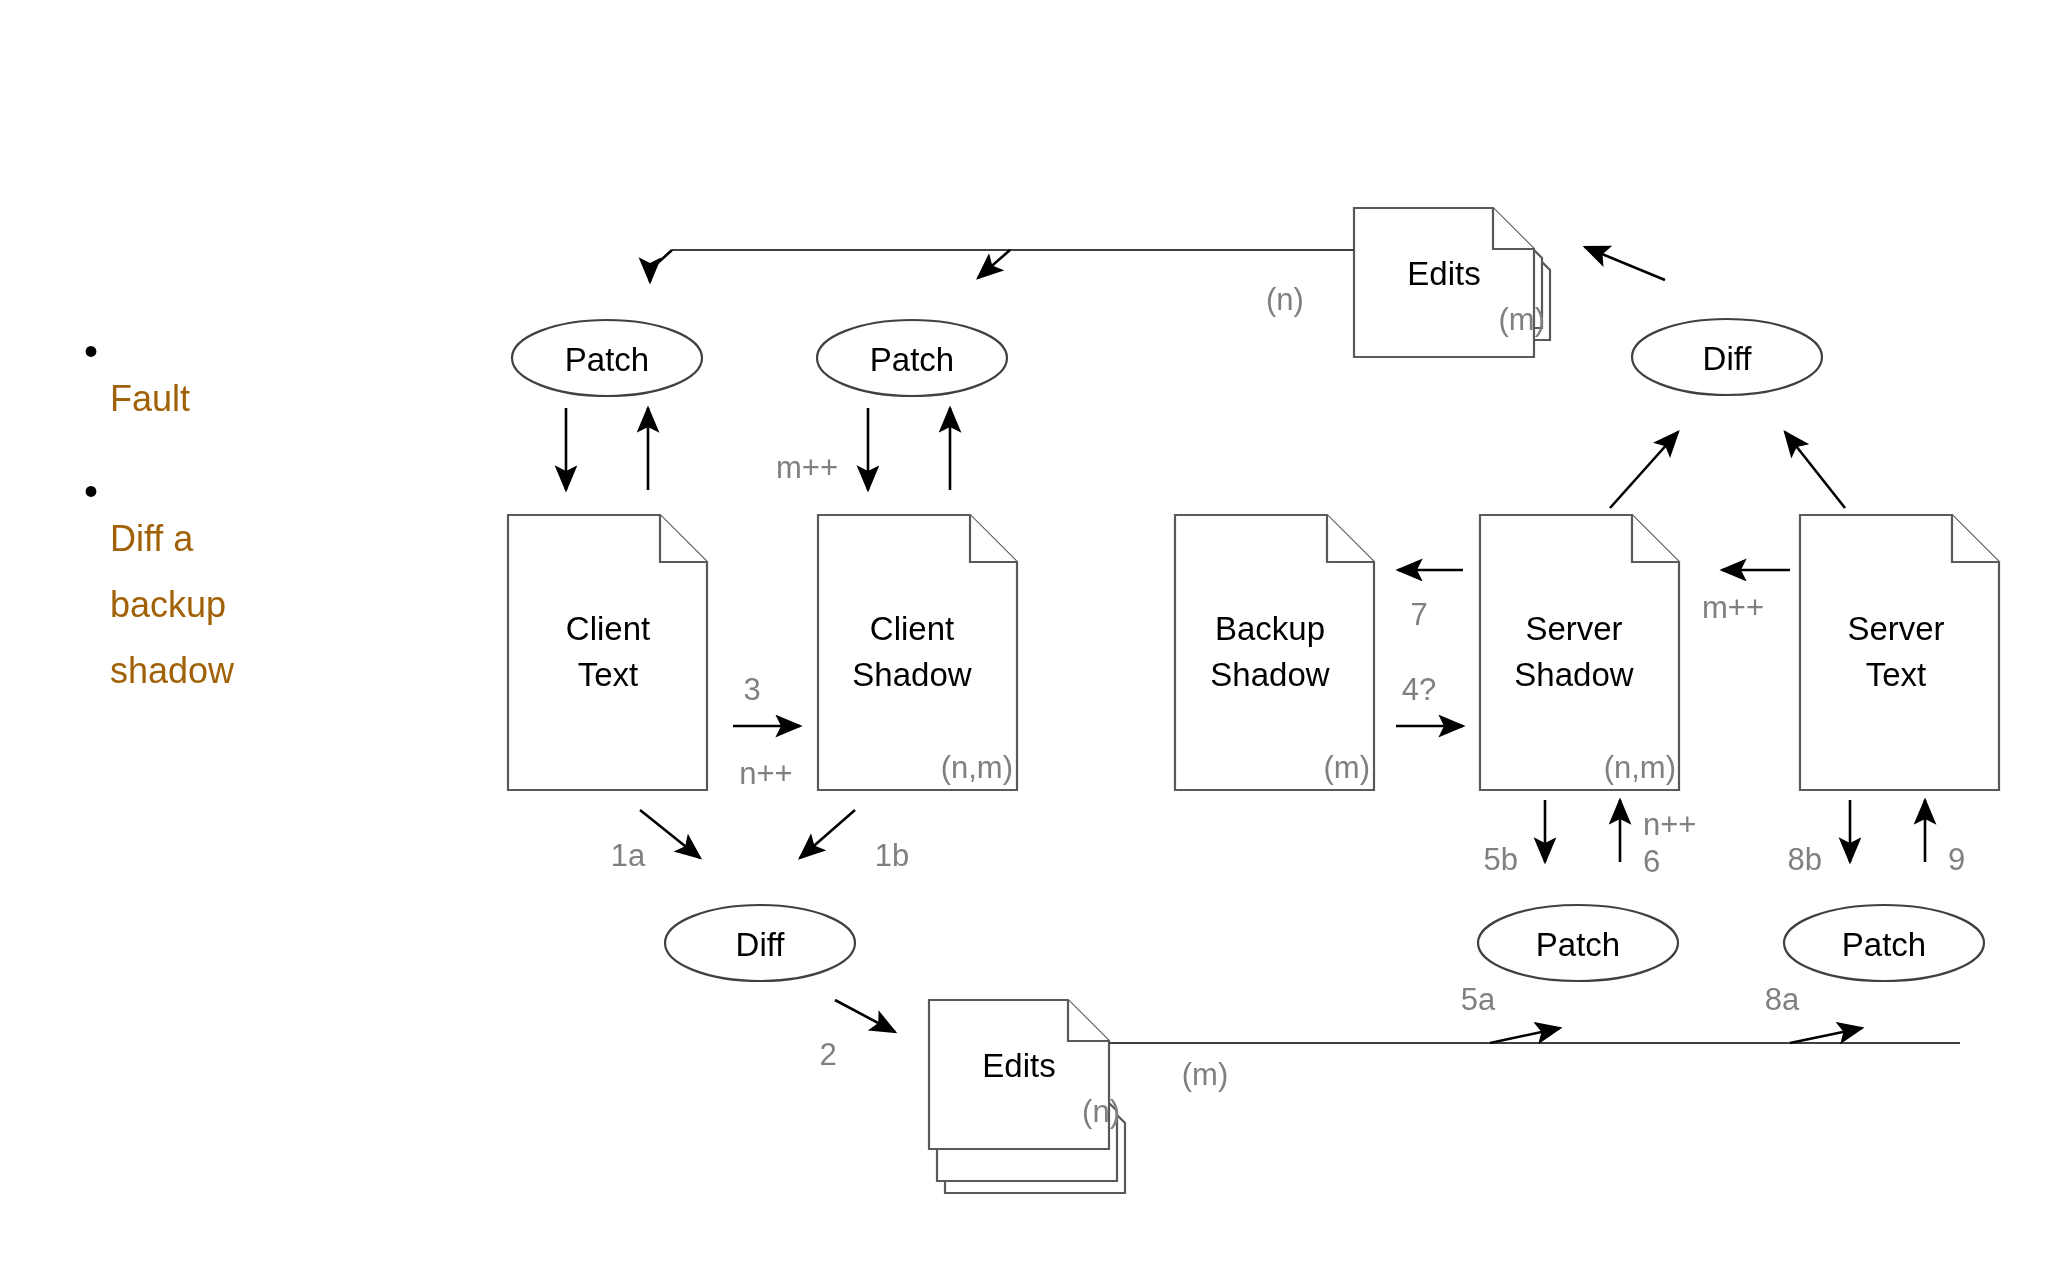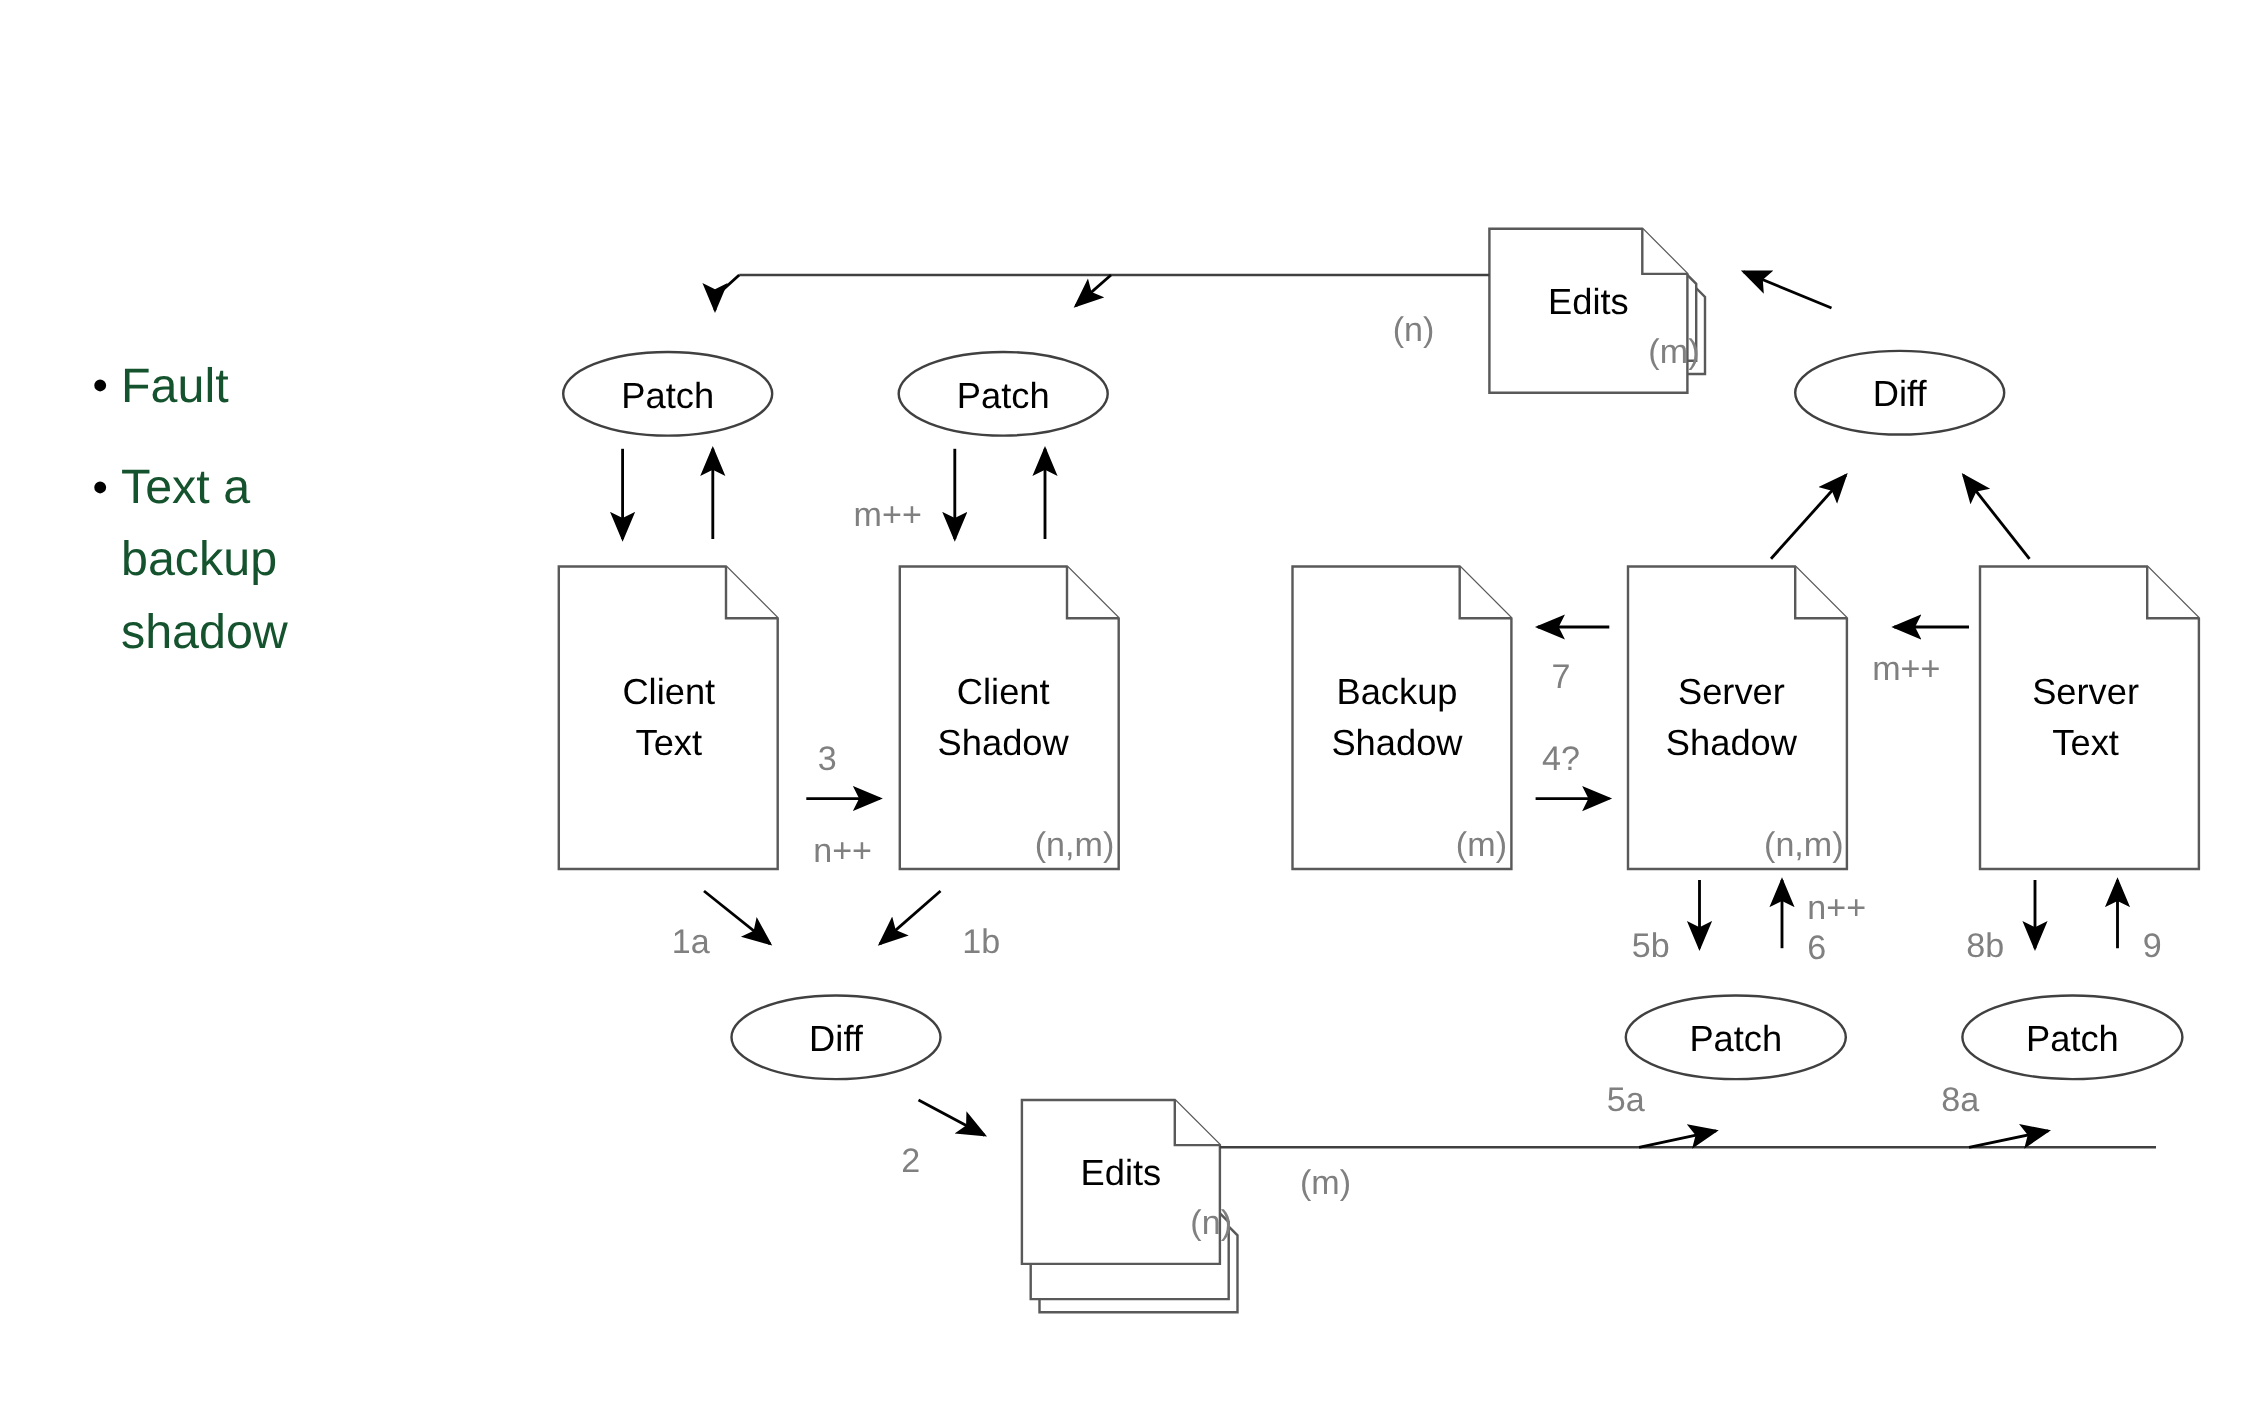--- a/index.html
+++ b/index.html
@@ -36,24 +36,25 @@
   }
   .bullet-dot {
     width: 26px;
     flex: 0 0 26px;
     font-size: 40px;
     line-height: 66px;
     color: #000;
     text-align: left;
   }
   .bullet-text {
-    font-size: 44px;
+    font-size: 36px;
     line-height: 66px;
-    color: #14532d;
+    color: #a16207;
     letter-spacing: 0px;
+    margin-top: 48px;
   }
 
   
   #diagram {
     position: absolute;
     left: 0;
     top: 0;
   }
   .doc-label {
     font-family: "Liberation Sans", sans-serif;
@@ -114,21 +115,21 @@
   <div class="bullets">
     <div class="bullet-row">
       <div class="bullet-dot">•</div>
       <div class="bullet-text">
         <div>Fault</div>
       </div>
     </div>
     <div class="bullet-row">
       <div class="bullet-dot">•</div>
       <div class="bullet-text">
-        <div>Text a</div>
+        <div>Diff a</div>
         <div>backup</div>
         <div>shadow</div>
       </div>
     </div>
   </div>
 
   <svg id="diagram" width="2048" height="1280" viewBox="0 0 2048 1280">
     <defs>
       <marker id="ah" markerWidth="12" markerHeight="12" refX="9" refY="4.2" orient="auto" markerUnits="strokeWidth">
         <path d="M0,0 L10,4.2 L0,8.4 L2.1,4.2 z" fill="#000"></path>

